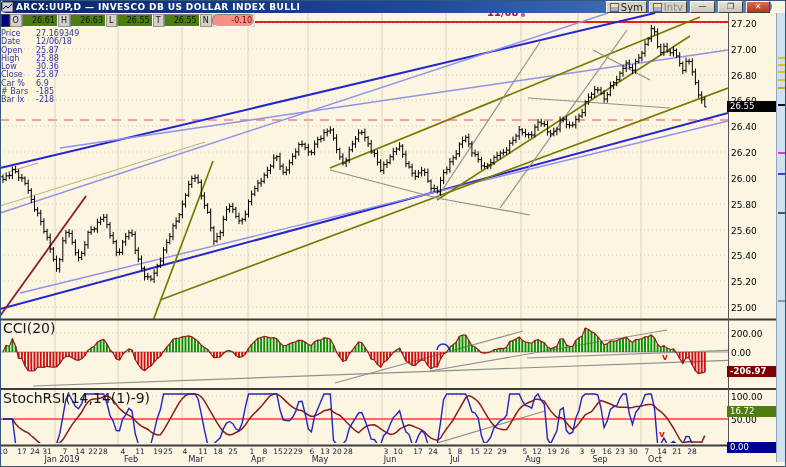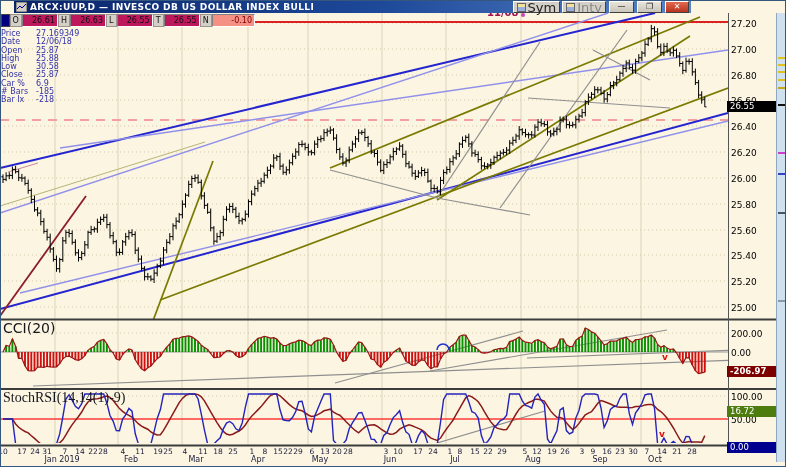--- a/index.html
+++ b/index.html
@@ -1,46 +1,46 @@
 <!DOCTYPE html>
 <html><head>
 <meta charset="utf-8">
 <style>
   html,body{margin:0;padding:0;}
   body{width:786px;height:467px;position:relative;overflow:hidden;background:#fbf5e2;
        font-family:"DejaVu Sans",sans-serif;-webkit-font-smoothing:none;}
   #frame{position:absolute;inset:0;border:1px solid #35567d;pointer-events:none;z-index:9;}
   svg#chart{position:absolute;left:0;top:0;z-index:1;}
-  .titlebar{position:absolute;left:14px;top:0;width:677px;height:13px;z-index:5;
+  .titlebar{position:absolute;left:0;top:0;width:772px;height:13px;z-index:5;
     background:linear-gradient(90deg,#0a246a 0%,#1e4a9a 55%,#5a86c8 100%);
-    display:flex;align-items:center;color:#fff;font-size:9px;font-weight:bold;}
+    display:flex;align-items:center;color:#fff;font-size:9px;font-weight:bold;border-radius:6px;}
   .app-icon{width:11px;height:10px;margin:0 3px 0 2px;display:inline-block;}
   .title{white-space:nowrap;letter-spacing:.4px;}
   .tb-buttons{position:absolute;right:2px;top:1px;display:flex;align-items:center;gap:2px;}
-  .tbbtn{height:12px;font-size:13px;line-height:9px;padding:0 3px;display:flex;align-items:center;gap:2px;
+  .tbbtn{height:12px;font-size:10px;line-height:9px;padding:0 3px;display:flex;align-items:center;gap:2px;
     background:#d4d0c8;border:1px solid;border-color:#fff #404040 #404040 #fff;color:#222;cursor:pointer;
     font-family:"DejaVu Sans",sans-serif;}
   .tbbtn .btn-ico{width:7px;height:7px;background:linear-gradient(180deg,#f5e29a 40%,#9ab0e0 40%);border:1px solid #666;display:inline-block;}
   .tbbtn.dim{color:#888;}
   .winbtn{width:25px;height:12px;margin-left:1px;font-size:8px;line-height:10px;text-align:center;
     background:linear-gradient(180deg,#e8e4da,#c9c5bb);border:1px solid;border-color:#fff #404040 #404040 #fff;
     color:#222;cursor:pointer;padding:0;font-family:"DejaVu Sans",sans-serif;}
   .winbtn.close{background:linear-gradient(180deg,#e06a4e,#b83320);color:#fff;font-weight:bold;width:24px;}
   .quote-strip{position:absolute;left:1px;top:14px;height:13px;width:254px;z-index:4;
     background:#d4d0c8;display:flex;align-items:stretch;font-size:8px;}
   .qs-flag{width:8px;background:#000080;border:1px solid #404040;}
   .qs-label{background:#d4d0c8;border:1px solid #9a968c;color:#111;padding:0 2px;display:flex;align-items:center;}
-  .qs-value{background:#be185d;border:1px solid;border-color:#808080 #fff #fff #808080;color:#111;
+  .qs-value{background:#4d7c0f;border:1px solid;border-color:#808080 #fff #fff #808080;color:#111;
     width:37px;display:flex;align-items:center;justify-content:flex-end;padding:0 2px;}
-  .qs-value.neg{background:#f49084;color:#7d0000;width:46px;}
+  .qs-value.neg{background:#f49084;color:#7d0000;width:46px;border-radius:6px;}
   .data-window{position:absolute;left:1px;top:30px;z-index:4;color:#3333aa;font-size:8px;line-height:8.3px;}
   .dw-row span.dw-l{display:inline-block;width:35px;}
   .panel-label{position:absolute;left:3px;z-index:4;font-size:14px;color:#16161f;}
   #cci-label{top:320px;}
-  #stoch-label{top:390px;font-family:Liberation Serif, serif;}
+  #stoch-label{top:390px;}
   .val-box{position:absolute;left:727px;width:49px;height:11px;z-index:4;color:#fff;font-size:8.5px;
     line-height:11px;padding-left:3px;box-sizing:border-box;}
   #price-box{top:101px;background:#000;}
   #cci-box{top:366px;background:#7d0000;font-weight:bold;}
   #stoch-d-box{top:406px;background:#4d7c0f;}
   #stoch-k-box{top:442px;background:#000090;}
   #anno-date{position:absolute;left:487px;top:7px;z-index:4;color:#a1114d;font-weight:bold;font-size:10px;}
   .scrollstrip{position:absolute;left:776px;top:13px;width:10px;height:449px;background:#cfe0ef;
     border-left:1px solid #8fa8c0;z-index:3;}
 </style>
@@ -248,21 +248,21 @@
     <span class="qs-label">T</span>
     <span class="qs-value">26.55</span>
     <span class="qs-label">N</span>
     <span class="qs-value neg">-0.10</span>
   </div>
 <div class="data-window" id="data-window">
     <div class="dw-row"><span class="dw-l">Price</span><span>27.169349</span></div>
     <div class="dw-row"><span class="dw-l">Date</span><span>12/06/18</span></div>
     <div class="dw-row"><span class="dw-l">Open</span><span>25.87</span></div>
     <div class="dw-row"><span class="dw-l">High</span><span>25.88</span></div>
-    <div class="dw-row"><span class="dw-l">Low</span><span>30.58</span></div>
+    <div class="dw-row"><span class="dw-l">Low</span><span>30.36</span></div>
     <div class="dw-row"><span class="dw-l">Close</span><span>25.87</span></div>
     <div class="dw-row"><span class="dw-l">Car %</span><span>6.9</span></div>
     <div class="dw-row"><span class="dw-l"># Bars</span><span>-185</span></div>
     <div class="dw-row"><span class="dw-l">Bar Ix</span><span>-218</span></div>
   </div>
 
 <div class="panel-label" id="cci-label">CCI(20)</div>
 <div class="panel-label" id="stoch-label">StochRSI(14,14(1)-9)</div>
 
 <div class="val-box" id="price-box">26.55</div>

